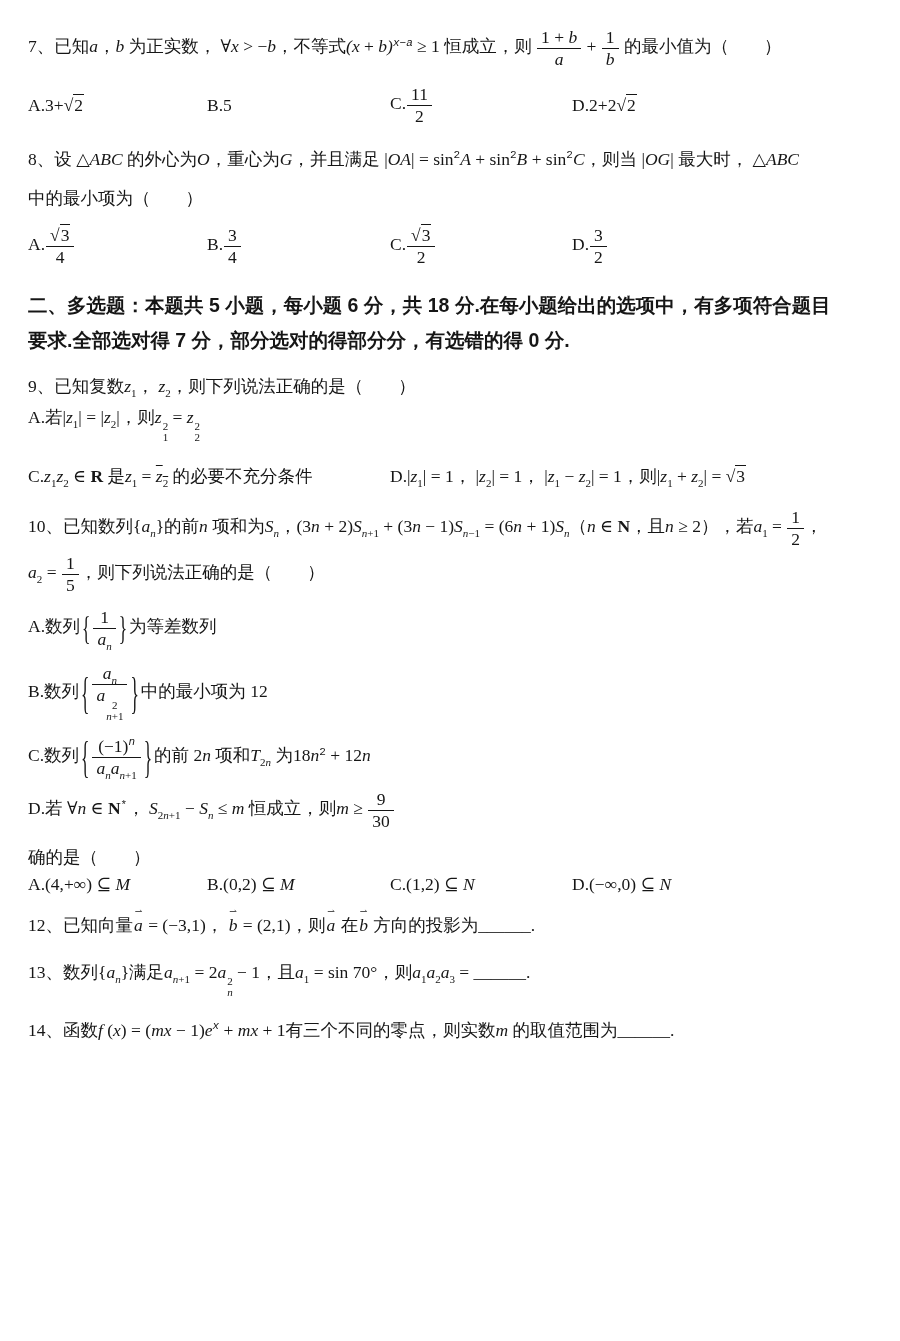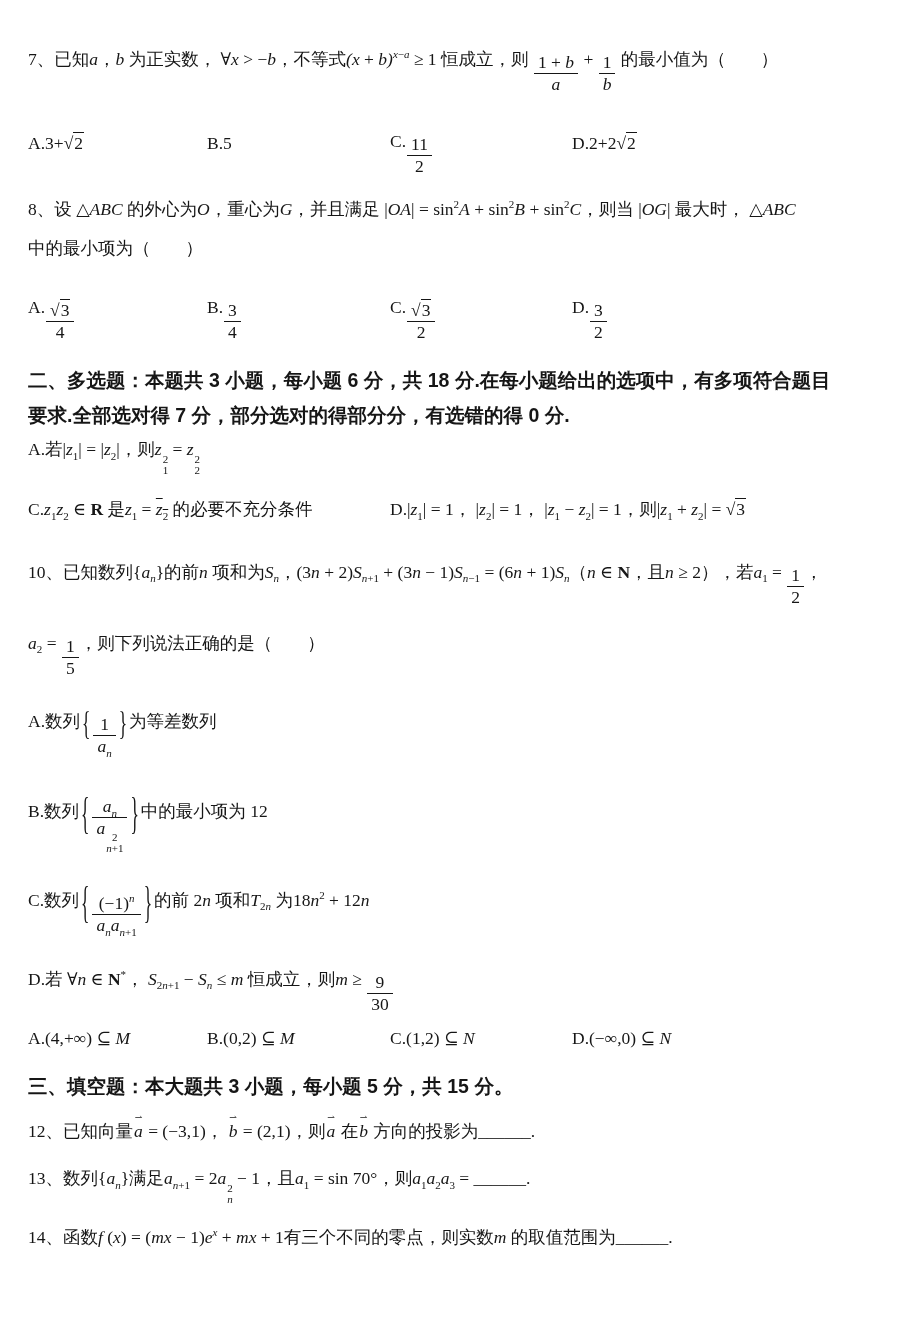--- a/index.html
+++ b/index.html
@@ -5,25 +5,25 @@
   html,body{margin:0;padding:0;background:#ffffff;}
   .page{
     width:900px;height:1341px;box-sizing:border-box;
     padding:26px 28px 0 28px;overflow:hidden;background:#ffffff;color:#161616;
     font-family:"Liberation Serif","DejaVu Serif",serif;
     font-size:17.5px;line-height:1.5;
   }
   .row{margin:0;}
   i{font-style:italic;}
   b{font-weight:bold;}
-  sup{font-size:11px;vertical-align:super;line-height:0;}
+  sup{font-size:11px;vertical-align:super;line-height:0;font-family:Liberation Mono, monospace;}
   sub{font-size:11px;vertical-align:sub;line-height:0;}
   
   .fr{display:inline-block;text-align:center;vertical-align:middle;line-height:1.08;padding:0 1px;}
-  .fr .nu{display:block;padding:0 4px 1px 4px;margin-top:25px;}
+  .fr .nu{display:block;padding:0 4px 1px 4px;}
   .fr .de{display:block;border-top:1px solid currentColor;padding:1px 4px 0 4px;}
   
   .sq{white-space:nowrap;}
   .sq .rd{border-top:1px solid currentColor;padding:0 1px;}
   
   .ov{text-decoration:overline;}
   
   .st{display:inline-flex;flex-direction:column;justify-content:center;vertical-align:-0.42em;line-height:1;margin-left:1px;}
   .st .t,.st .b{display:block;font-size:11px;height:11px;line-height:11px;}
   
@@ -49,21 +49,21 @@
   .m-q9r1{margin-top:4px;}
   .m-q9r2{margin-top:20px;}
   .m-q10a{margin-top:19px;}
   .m-q10b{margin-top:5px;}
   .m-q10A{margin-top:13px;}
   .m-q10B{margin-top:16px;}
   .m-q10C{margin-top:15px;}
   .m-q10D{margin-top:13px;}
   .m-q11a{margin-top:15px;}
   .m-q11b{margin-top:13px;}
-  .m-q11o{margin-top:11px;}
+  .m-q11o{margin-top:1px;}
   .m-sec3{margin-top:18px;}
   .m-q12{margin-top:14px;}
   .m-q13{margin-top:21px;}
   .m-q14{margin-top:19px;}
 </style>
 </head>
 <body>
 
 <div class="page">
 
@@ -77,23 +77,24 @@
 
   <div class="row m-q8a">8、设 △<i>ABC</i> 的外心为<i>O</i>，重心为<i>G</i>，并且满足 |<i>OA</i>| = sin<sup>2</sup><i>A</i> + sin<sup>2</sup><i>B</i> + sin<sup>2</sup><i>C</i>，则当 |<i>OG</i>| 最大时， △<i>ABC</i></div>
   <div class="row m-q8b">中的最小项为（　　）</div>
   <div class="opt4 m-q8o">
     <span>A.<span class="fr"><span class="nu"><span class="sq">√<span class="rd">3</span></span></span><span class="de">4</span></span></span>
     <span>B.<span class="fr"><span class="nu">3</span><span class="de">4</span></span></span>
     <span>C.<span class="fr"><span class="nu"><span class="sq">√<span class="rd">3</span></span></span><span class="de">2</span></span></span>
     <span>D.<span class="fr"><span class="nu">3</span><span class="de">2</span></span></span>
   </div>
 
-  <div class="sec m-sec2">二、多选题：本题共 3 小题，每小题 6 分，共 18 分.在每小题给出的选项中，有多项符合题目</div>
+  <div class="sec m-sec2">二、多选题：本题共 5 小题，每小题 6 分，共 18 分.在每小题给出的选项中，有多项符合题目</div>
   <div class="sec">要求.全部选对得 7 分，部分选对的得部分分，有选错的得 0 分.</div>
 
+  <div class="row m-q9s">9、已知复数<i>z</i><sub>1</sub>， <i>z</i><sub>2</sub>，则下列说法正确的是（　　）</div>
   <div class="opt2 m-q9r1">
     <span>A.若|<i>z</i><sub>1</sub>| = |<i>z</i><sub>2</sub>|，则<i>z</i><span class="st">
           <span class="t">2</span>
           <span class="b">1</span>
         </span> = <i>z</i><span class="st">
           <span class="t">2</span>
           <span class="b">2</span>
         </span></span>
   </div>
   <div class="opt2 m-q9r2">
@@ -104,28 +105,28 @@
   <div class="row m-q10a">10、已知数列<span>{</span><i>a</i><sub><i>n</i></sub><span>}</span>的前<i>n</i> 项和为<i>S</i><sub><i>n</i></sub>，(3<i>n</i> + 2)<i>S</i><sub><i>n</i>+1</sub> + (3<i>n</i> − 1)<i>S</i><sub><i>n</i>−1</sub> = (6<i>n</i> + 1)<i>S</i><sub><i>n</i></sub>（<i>n</i> ∈ <b>N</b>，且<i>n</i> ≥ 2），若<i>a</i><sub>1</sub> = <span class="fr"><span class="nu">1</span><span class="de">2</span></span>，</div>
   <div class="row m-q10b"><i>a</i><sub>2</sub> = <span class="fr"><span class="nu">1</span><span class="de">5</span></span>，则下列说法正确的是（　　）</div>
   <div class="row m-q10A">A.数列<span class="bA">{</span><span class="fr"><span class="nu">1</span><span class="de"><i>a</i><sub><i>n</i></sub></span></span><span class="bA">}</span>为等差数列</div>
   <div class="row m-q10B">B.数列<span class="bB">{</span><span class="fr"><span class="nu"><i>a</i><sub><i>n</i></sub></span><span class="de"><i>a</i><span class="st">
             <span class="t">2</span>
             <span class="b"><i>n</i>+1</span>
           </span></span></span><span class="bB">}</span>中的最小项为 12</div>
   <div class="row m-q10C">C.数列<span class="bB">{</span><span class="fr"><span class="nu">(−1)<sup><i>n</i></sup></span><span class="de"><i>a</i><sub><i>n</i></sub><i>a</i><sub><i>n</i>+1</sub></span></span><span class="bB">}</span>的前 2<i>n</i> 项和<i>T</i><sub>2<i>n</i></sub> 为18<i>n</i><sup>2</sup> + 12<i>n</i></div>
   <div class="row m-q10D">D.若 ∀<i>n</i> ∈ <b>N</b><sup>*</sup>， <i>S</i><sub>2<i>n</i>+1</sub> − <i>S</i><sub><i>n</i></sub> ≤ <i>m</i> 恒成立，则<i>m</i> ≥ <span class="fr"><span class="nu">9</span><span class="de">30</span></span></div>
 
+  <div class="row m-q11b">确的是（　　）</div>
   <div class="opt4 m-q11o">
     <span>A.(4,+∞) ⊆ <i>M</i></span>
     <span>B.(0,2) ⊆ <i>M</i></span>
     <span>C.(1,2) ⊆ <i>N</i></span>
     <span>D.(−∞,0) ⊆ <i>N</i></span>
   </div>
 
-  <div class="sec m-sec3">三、填空题：本大题共 3 小题，每小题 5 分，共 15 分。</div>
 
   <div class="row m-q12">12、已知向量<span class="vec"><span class="va">⇀</span><i>a</i></span> = (−3,1)， <span class="vec"><span class="va">⇀</span><i>b</i></span> = (2,1)，则<span class="vec"><span class="va">⇀</span><i>a</i></span> 在<span class="vec"><span class="va">⇀</span><i>b</i></span> 方向的投影为______.</div>
   <div class="row m-q13">13、数列{<i>a</i><sub><i>n</i></sub>}满足<i>a</i><sub><i>n</i>+1</sub> = 2<i>a</i><span class="st">
         <span class="t">2</span>
         <span class="b"><i>n</i></span>
       </span> − 1，且<i>a</i><sub>1</sub> = sin 70°，则<i>a</i><sub>1</sub><i>a</i><sub>2</sub><i>a</i><sub>3</sub> = ______.</div>
   <div class="row m-q14">14、函数<i>f</i> (<i>x</i>) = (<i>mx</i> − 1)<i>e</i><sup><i>x</i></sup> + <i>mx</i> + 1有三个不同的零点，则实数<i>m</i> 的取值范围为______.</div>
 
 </div>
 

